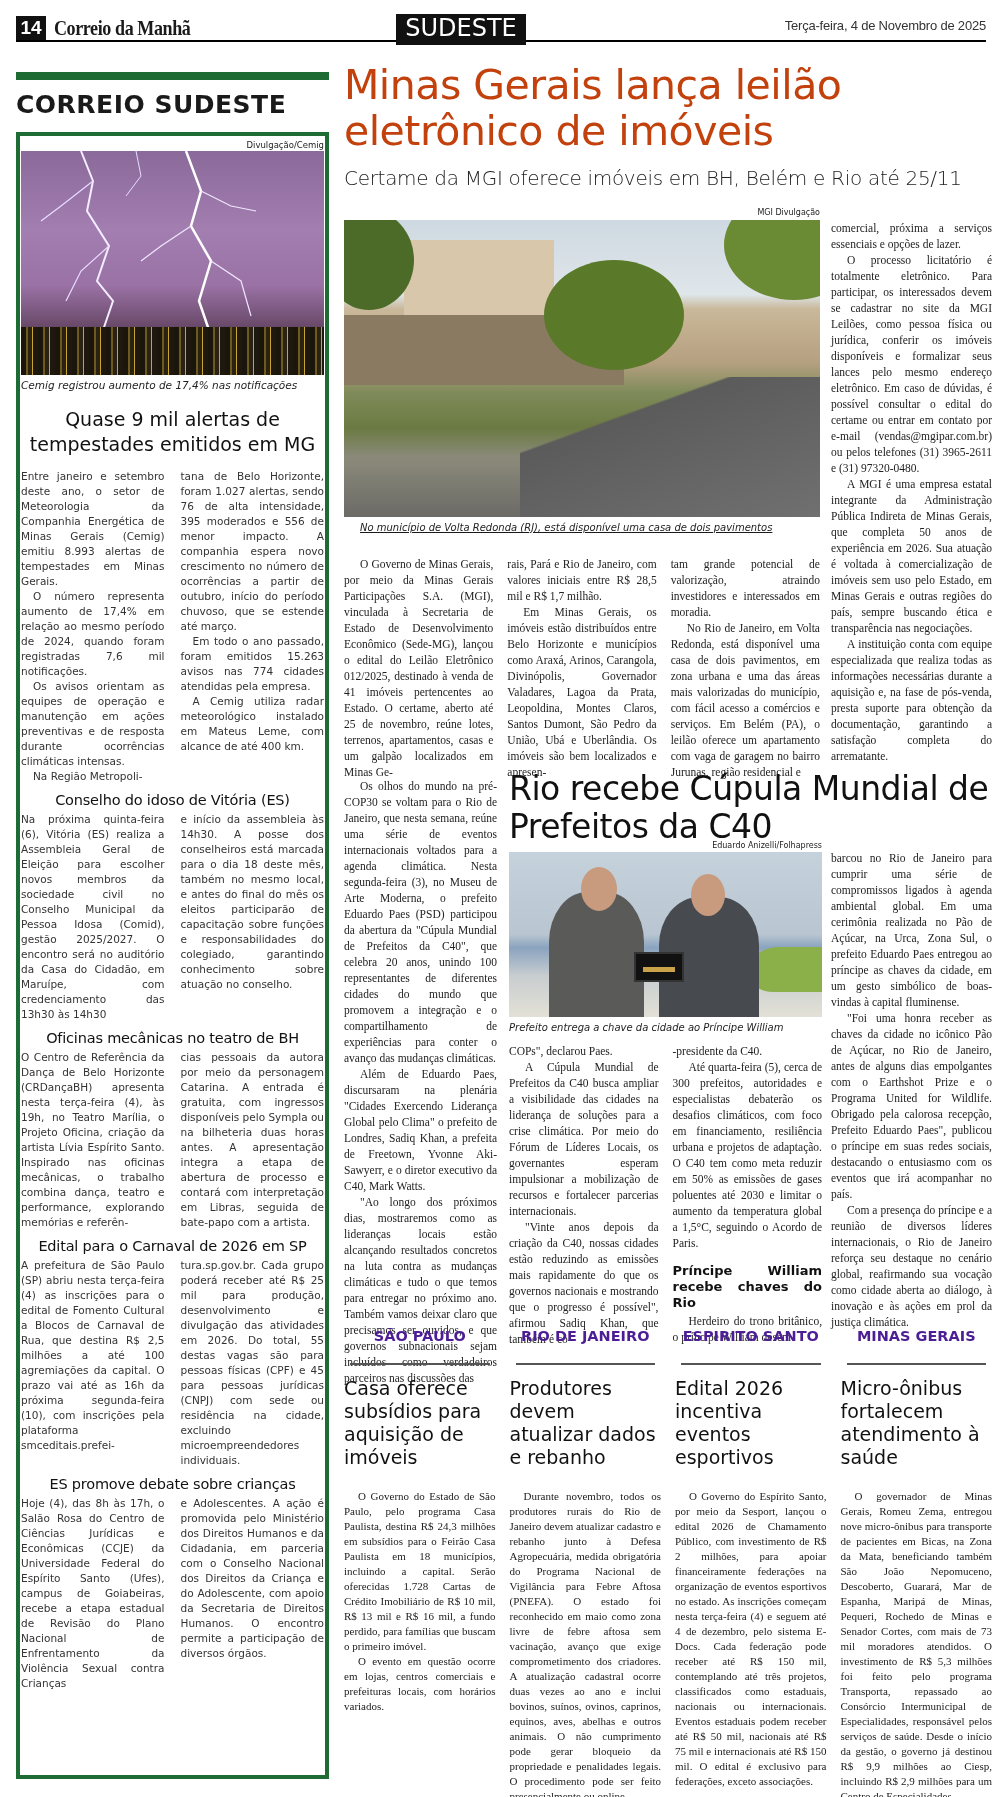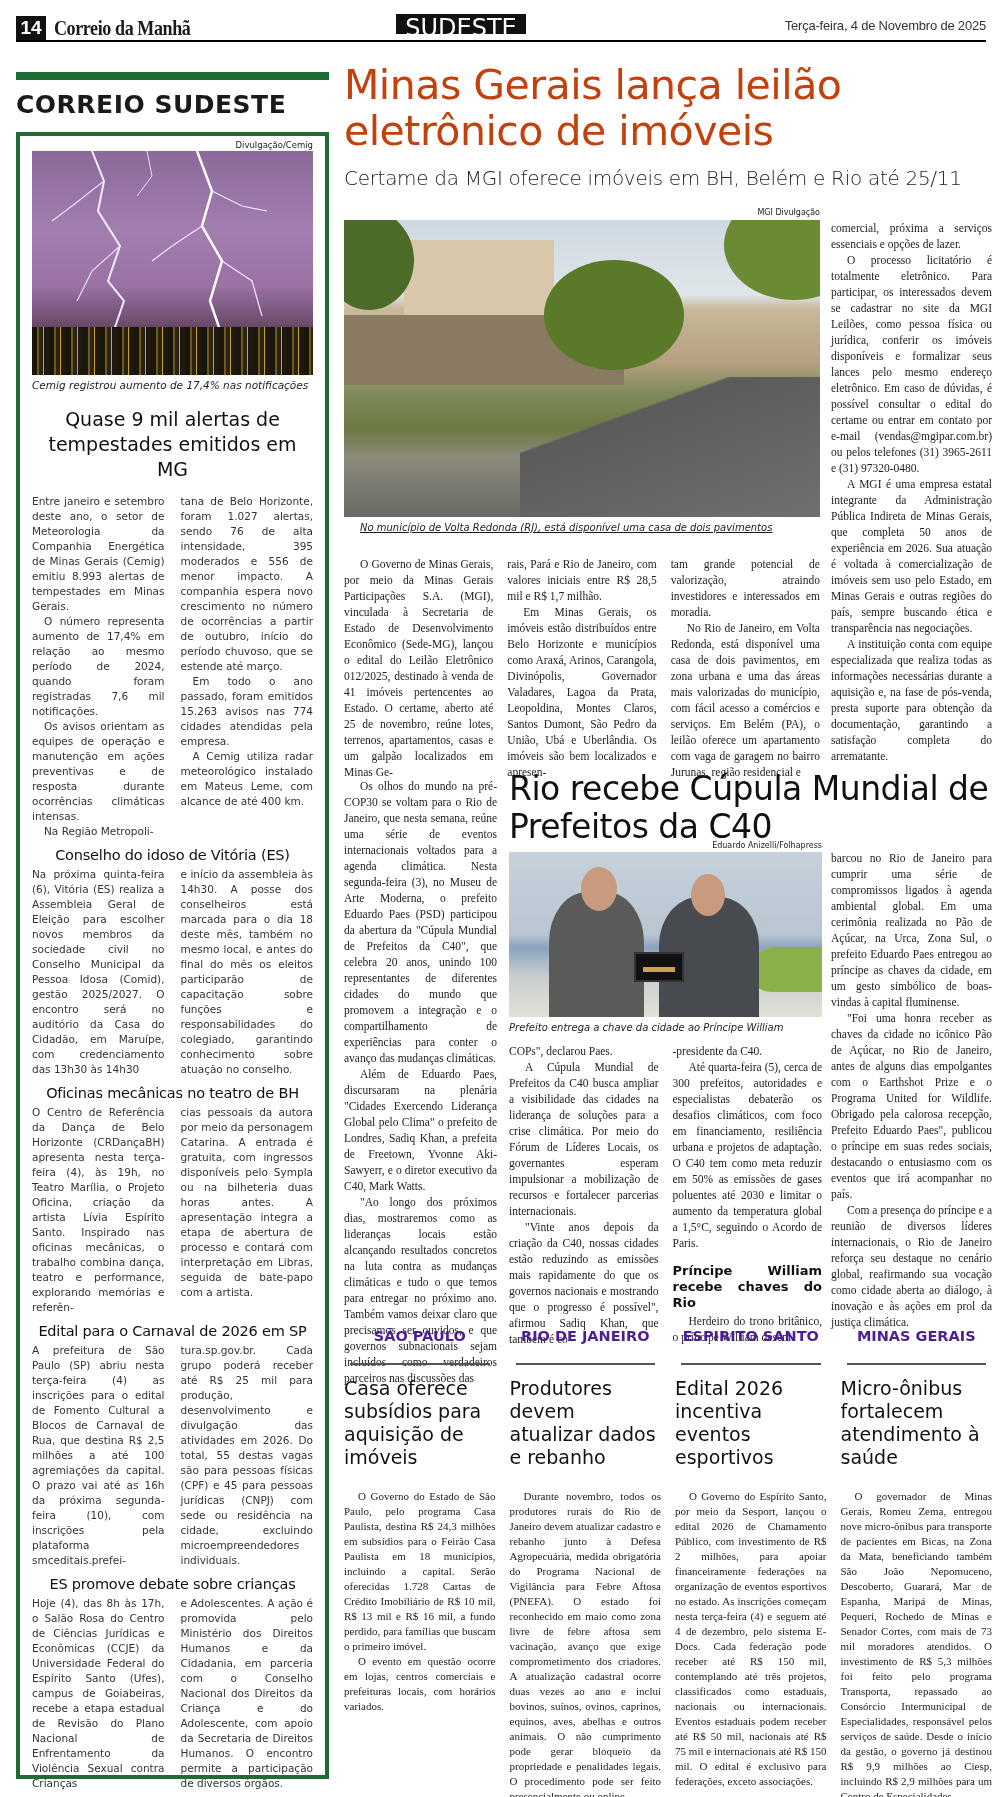--- a/index.html
+++ b/index.html
@@ -3,28 +3,28 @@
 <meta charset="utf-8">
 <style>
   * { box-sizing: border-box; margin: 0; padding: 0; }
   html, body { width: 1003px; height: 1797px; background: #ffffff; overflow: hidden; }
   body { position: relative; font-family: "Liberation Serif", serif; color: #1a1a1a; }
 
   
   .masthead { position: absolute; left: 16px; top: 14px; width: 970px; height: 28px; border-bottom: 2px solid #000; }
   .page-num { position: absolute; left: 0; top: 2px; width: 30px; height: 24px; background: #111; color: #fff; font: bold 19px "Liberation Sans", sans-serif; text-align: center; line-height: 24px; }
   .paper-name { position: absolute; left: 38px; top: 0px; font: bold 22px "Liberation Serif", serif; letter-spacing: -0.5px; line-height: 28px; transform: scaleX(0.82); transform-origin: left center; }
-  .section-box { position: absolute; left: 380px; top: 0; width: 130px; height: 20px; background: #111; color: #fff; font: 24px "DejaVu Sans", sans-serif; text-align: center; line-height: 28px; }
+  .section-box { position: absolute; left: 380px; top: 0; width: 130px; height: 31px; background: #111; color: #fff; font: 24px "DejaVu Sans", sans-serif; text-align: center; line-height: 28px; }
   .date { position: absolute; right: 0; top: 4px; font: 13px "Liberation Sans", sans-serif; color: #333; letter-spacing: -0.2px; }
 
   
   .sidebar { position: absolute; left: 16px; top: 72px; width: 313px; }
   .sidebar-topbar { height: 8px; background: #1e6b34; }
   .sidebar-title { font: bold 25px "DejaVu Sans", sans-serif; text-align: left; margin-top: 10px; letter-spacing: 0.5px; }
-  .sidebar-box { position: absolute; left: 0; top: 60px; width: 313px; height: 1647px; border: 4px solid #1e6b34; padding: 0 12px; }
+  .sidebar-box { position: absolute; left: 0; top: 60px; width: 313px; height: 1647px; border: 4px solid #1e6b34; padding: 0 1px; }
   .credit { font: 8.5px "DejaVu Sans", sans-serif; text-align: right; color: #222; margin-top: 4px; height: 11px; }
   .lightning-photo { width: 100%; height: 224px; position: relative; overflow: hidden;
     background: linear-gradient(180deg, #8a6a9a 0%, #a37eb0 35%, #9a72a5 60%, #6a4a6a 78%, #2a2118 85%, #1a140c 100%); }
   .lightning-photo .city { position: absolute; left: 0; right: 0; bottom: 0; height: 48px;
     background: repeating-linear-gradient(90deg, #1b160c 0 5px, #6e5a1e 5px 7px, #2a2314 7px 11px, #c9a431 11px 12px, #1e180e 12px 17px);
   }
   .lightning-photo svg { position: absolute; left: 0; top: 0; }
   .caption-italic { font: italic 10.5px "DejaVu Sans", sans-serif; margin-top: 4px; color: #222; }
   .main-headline-sb { font: 19px "DejaVu Sans", sans-serif; text-align: center; line-height: 25px; margin: 16px 0 12px; color: #111; }
   .two-col { display: grid; grid-template-columns: 1fr 1fr; column-gap: 16px; font: 10.5px "DejaVu Sans", sans-serif; line-height: 15px; color: #333; text-align: justify; }

